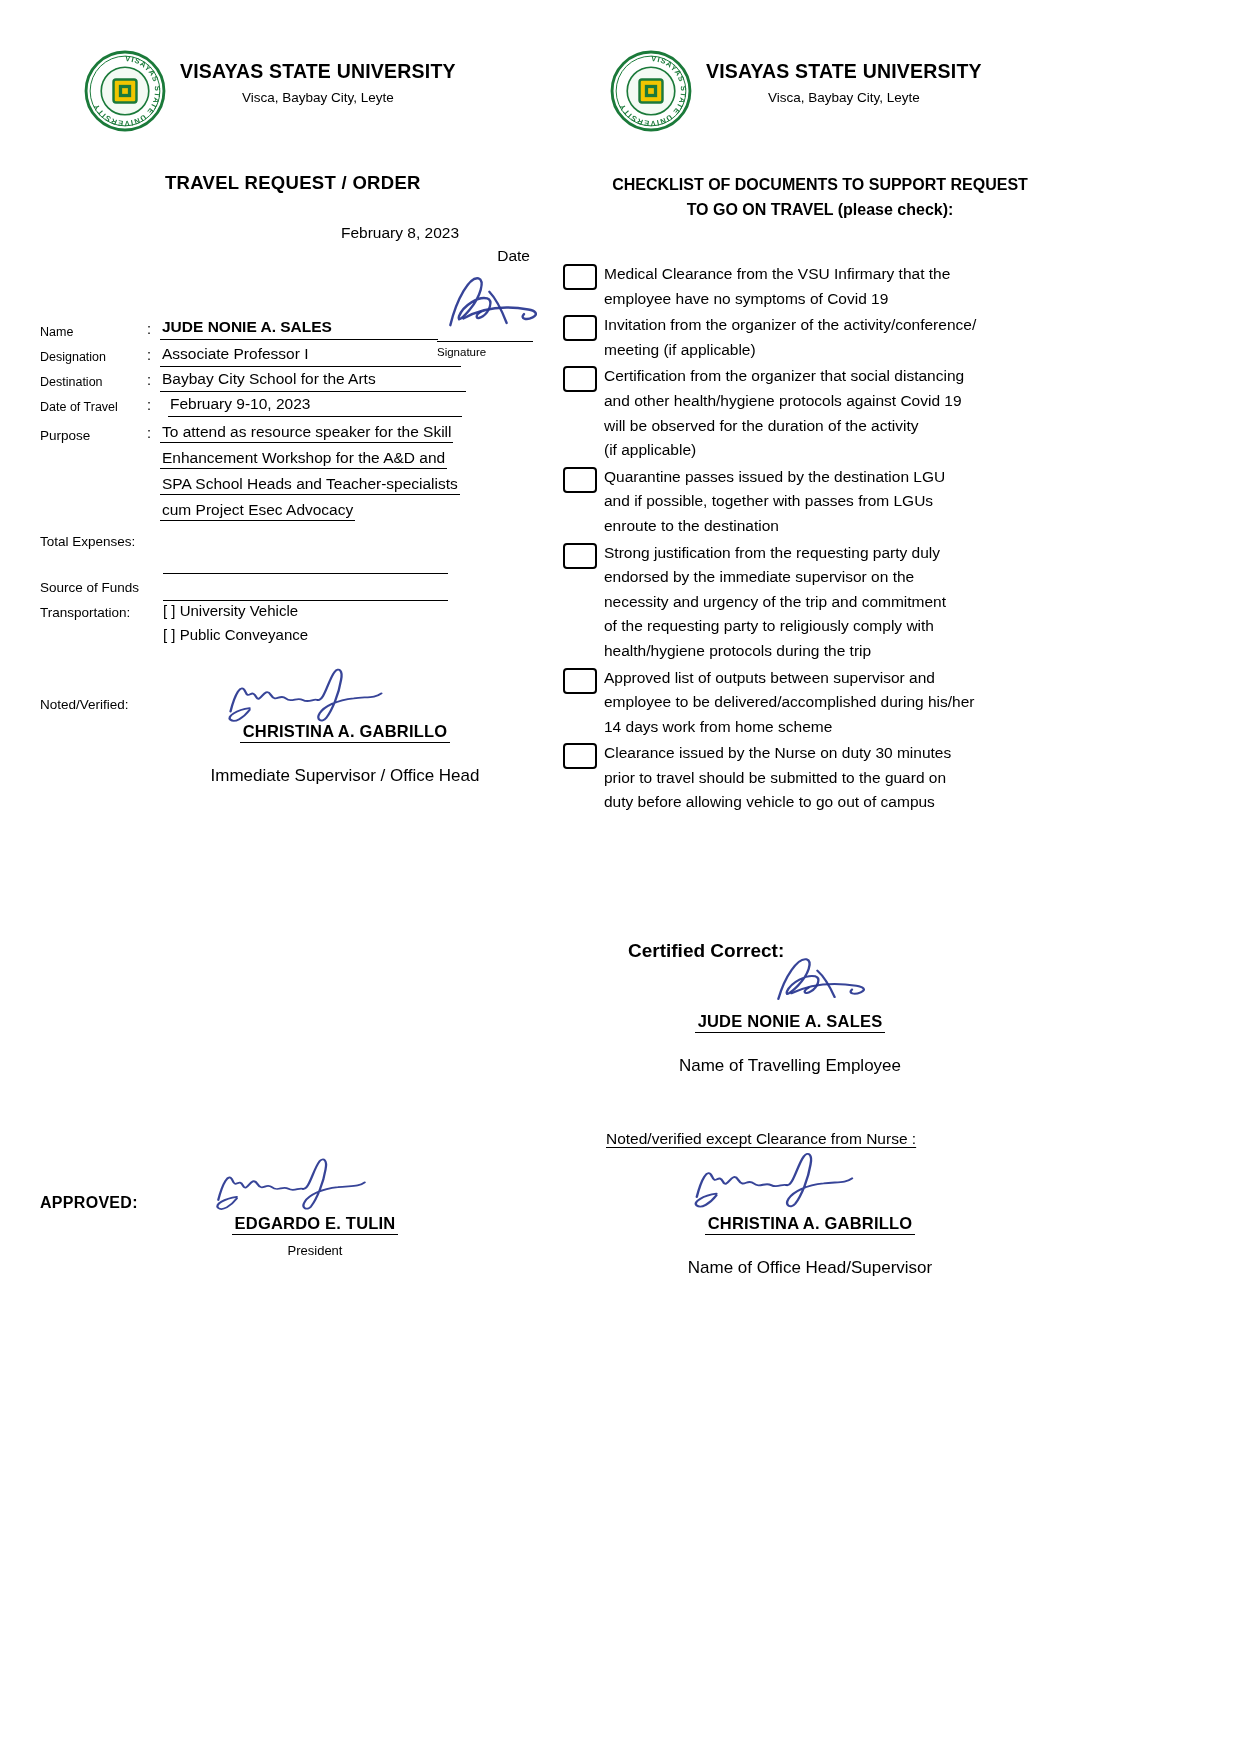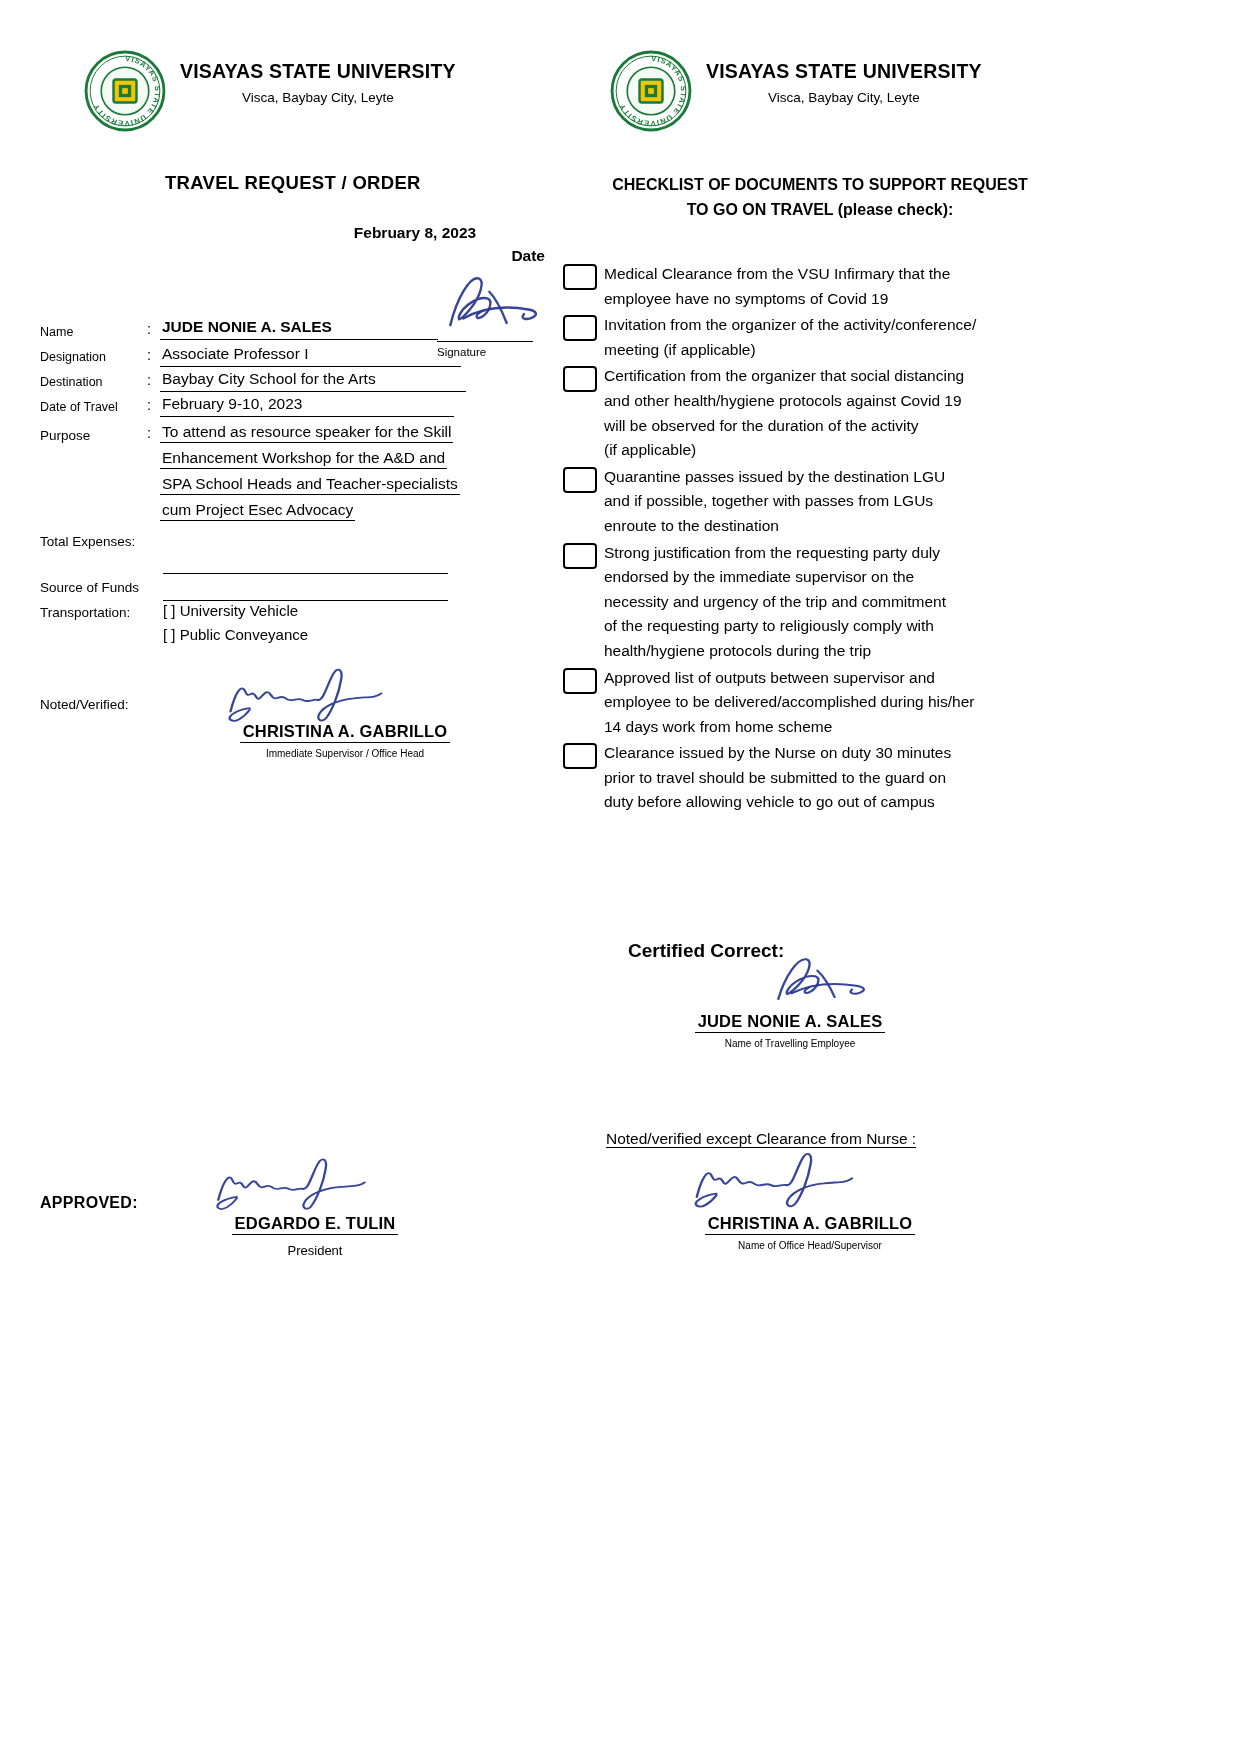--- a/index.html
+++ b/index.html
@@ -31,21 +31,21 @@
   .colon{font-size:14.5px;}
   .field-value{font-size:15.5px;border-bottom:1.6px solid #000;padding:0 4px 3px 2px;white-space:nowrap;}
   .field-value.bold{font-weight:bold;}
   .purpose-line{height:26px;}
   .purpose-line span{display:inline-block;font-size:15.5px;border-bottom:1.6px solid #000;padding:0 2px 1px;white-space:nowrap;}
   .blank-line{border-bottom:1.6px solid #000;height:22px;}
   .t-option{font-size:15px;}
   .center-block{text-align:center;}
   .sign-name{display:inline-block;font-weight:bold;font-size:16.5px;border-bottom:1.7px solid #000;
              padding:0 3px 1px;letter-spacing:.2px;white-space:nowrap;}
-  .sign-title{font-size:10px;margin-top:5px;}
+  .sign-title{font-size:17px;margin-top:23px;}
   .sign-title.small{font-size:13px;margin-top:8px;}
   .approved-label{font-size:16px;font-weight:bold;letter-spacing:.3px;}
 
   
   .cl-title{text-align:center;font-size:16px;font-weight:bold;line-height:25px;}
   .cl-item{display:flex;align-items:flex-start;margin-bottom:2px;}
   .cb{flex:none;width:30px;height:22px;border:2.6px solid #000;border-radius:4px;margin:2px 7px 0 0;background:#fff;}
   .cl-text{font-size:15.5px;line-height:24.6px;white-space:pre-line;}
   .certified-label{font-size:19px;font-weight:bold;}
   .noted-except{font-size:15.5px;text-decoration:underline;text-underline-offset:3px;}
@@ -88,21 +88,21 @@
       <rect x="46.5" y="46.5" width="7" height="7" fill="var(--seal-yellow)"></rect>
     </svg>
     <div class="header-text">
       <div class="uni-name">VISAYAS STATE UNIVERSITY</div>
       <div class="uni-address">Visca, Baybay City, Leyte</div>
     </div>
   </div>
 
   <div class="abs tr-title" style="left:165px;top:172px;">TRAVEL REQUEST / ORDER</div>
 
-  <div class="abs date-block" style="left:285px;top:224px;width:260px;font-weight:bold;">
+  <div class="abs date-block" style="left:270px;top:224px;width:260px;">
     <div>February 8, 2023</div>
     <div class="date-label">Date</div>
   </div>
 
   <svg class="abs sig" style="left:420px;top:265px;" width="130" height="78" viewBox="0 0 120 70" preserveAspectRatio="none">
     <path d="M28,54 C34,30 46,10 54,12 C60,14 56,28 46,40 C40,47 34,52 36,46 C40,36 54,28 62,30 C68,32 64,42 58,46 C52,50 50,46 56,42"></path>
     <path d="M40,48 C58,38 78,36 100,40 C106,41 110,44 104,47 C98,50 92,48 96,44"></path>
     <path d="M64,24 C70,30 76,42 80,52"></path>
   </svg>
   <div class="abs sig-line" style="left:437px;top:341px;width:96px;"></div>
@@ -115,21 +115,21 @@
   <div class="abs field-label" style="left:40px;top:350px;">Designation</div>
   <div class="abs colon" style="left:147px;top:347px;">:</div>
   <div class="abs field-value" style="left:160px;top:345px;width:295px;">Associate Professor I</div>
 
   <div class="abs field-label" style="left:40px;top:375px;">Destination</div>
   <div class="abs colon" style="left:147px;top:372px;">:</div>
   <div class="abs field-value" style="left:160px;top:370px;width:300px;">Baybay City School for the Arts</div>
 
   <div class="abs field-label" style="left:40px;top:400px;">Date of Travel</div>
   <div class="abs colon" style="left:147px;top:397px;">:</div>
-  <div class="abs field-value" style="left:160px;top:395px;width:288px;">February 9-10, 2023</div>
+  <div class="abs field-value" style="left:168px;top:395px;width:288px;">February 9-10, 2023</div>
 
   <div class="abs field-label2" style="left:40px;top:428px;">Purpose</div>
   <div class="abs colon" style="left:147px;top:425px;">:</div>
   <div class="abs" style="left:160px;top:423px;width:400px;">
     <div class="purpose-line"><span>To attend as resource speaker for the Skill</span></div>
     <div class="purpose-line"><span>Enhancement Workshop for the A&amp;D and</span></div>
     <div class="purpose-line"><span>SPA School Heads and Teacher-specialists</span></div>
     <div class="purpose-line"><span>cum Project Esec Advocacy</span></div>
   </div>
 

